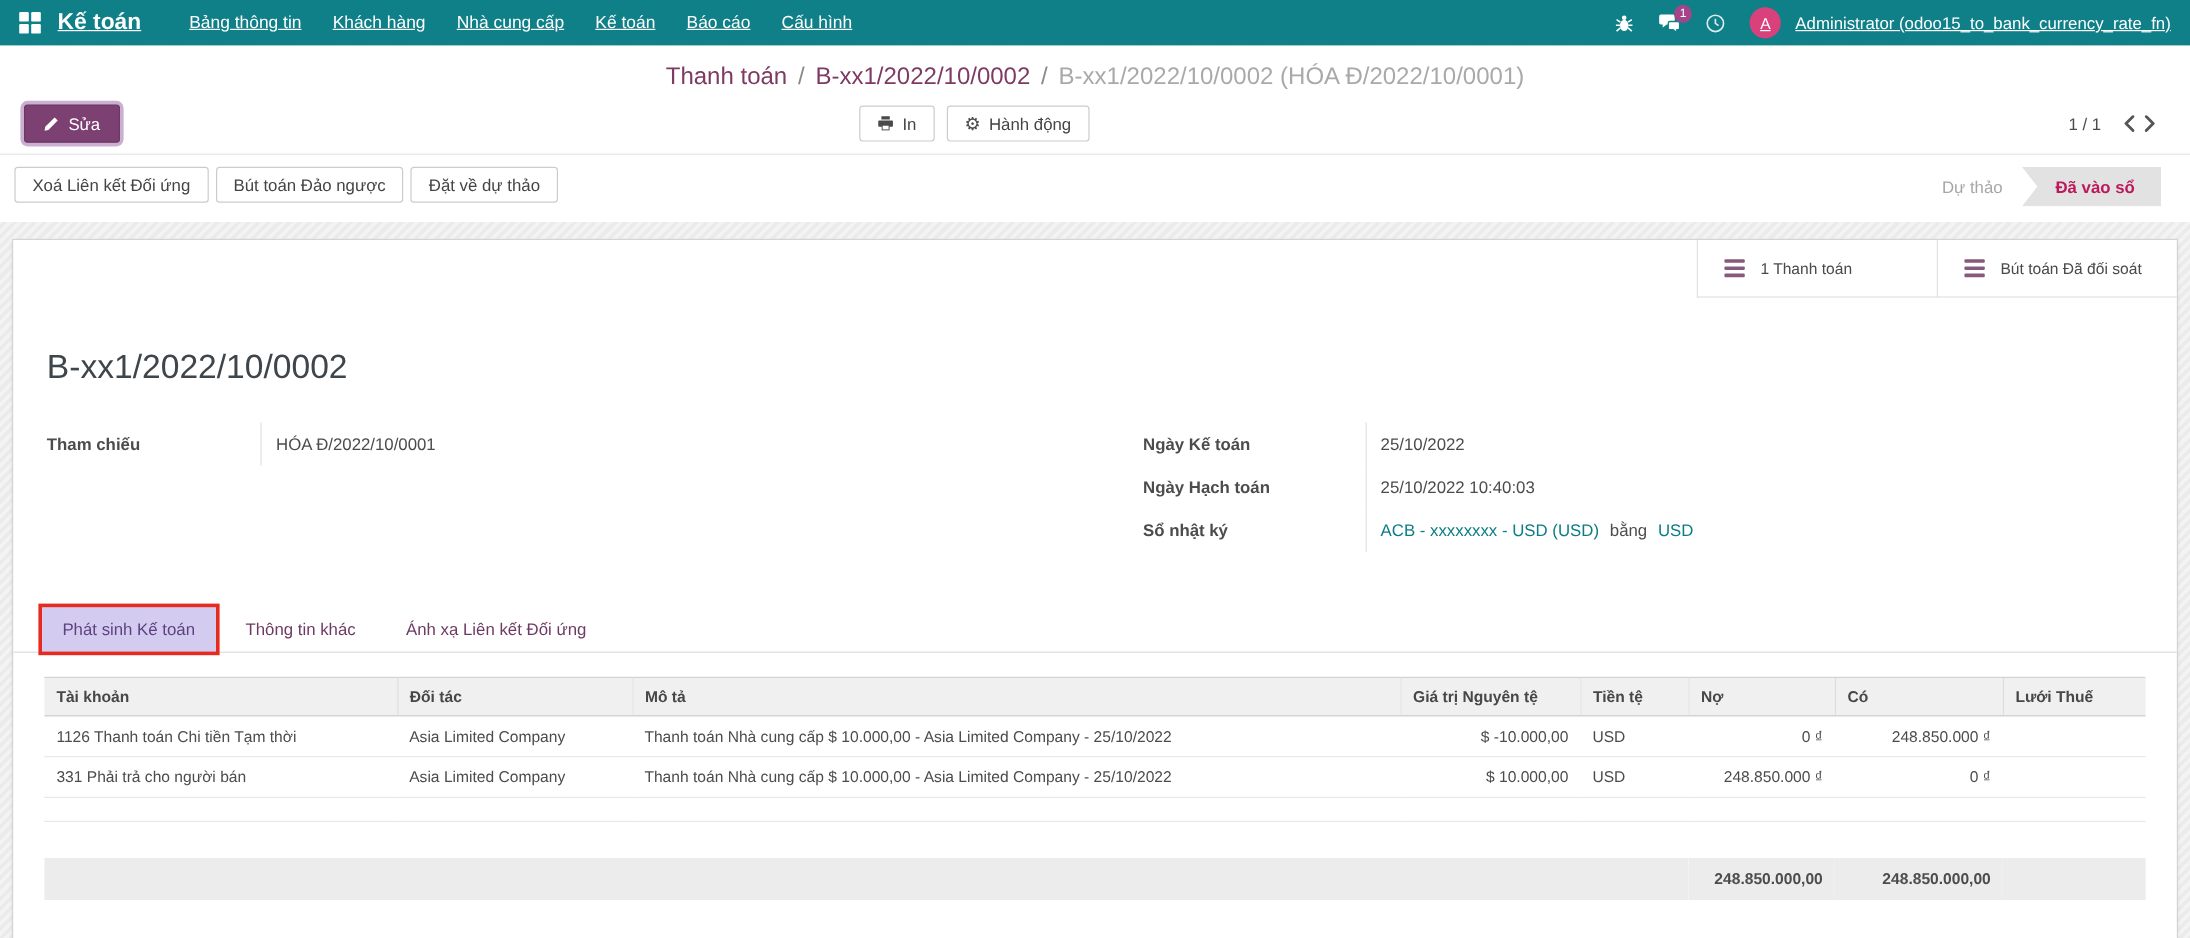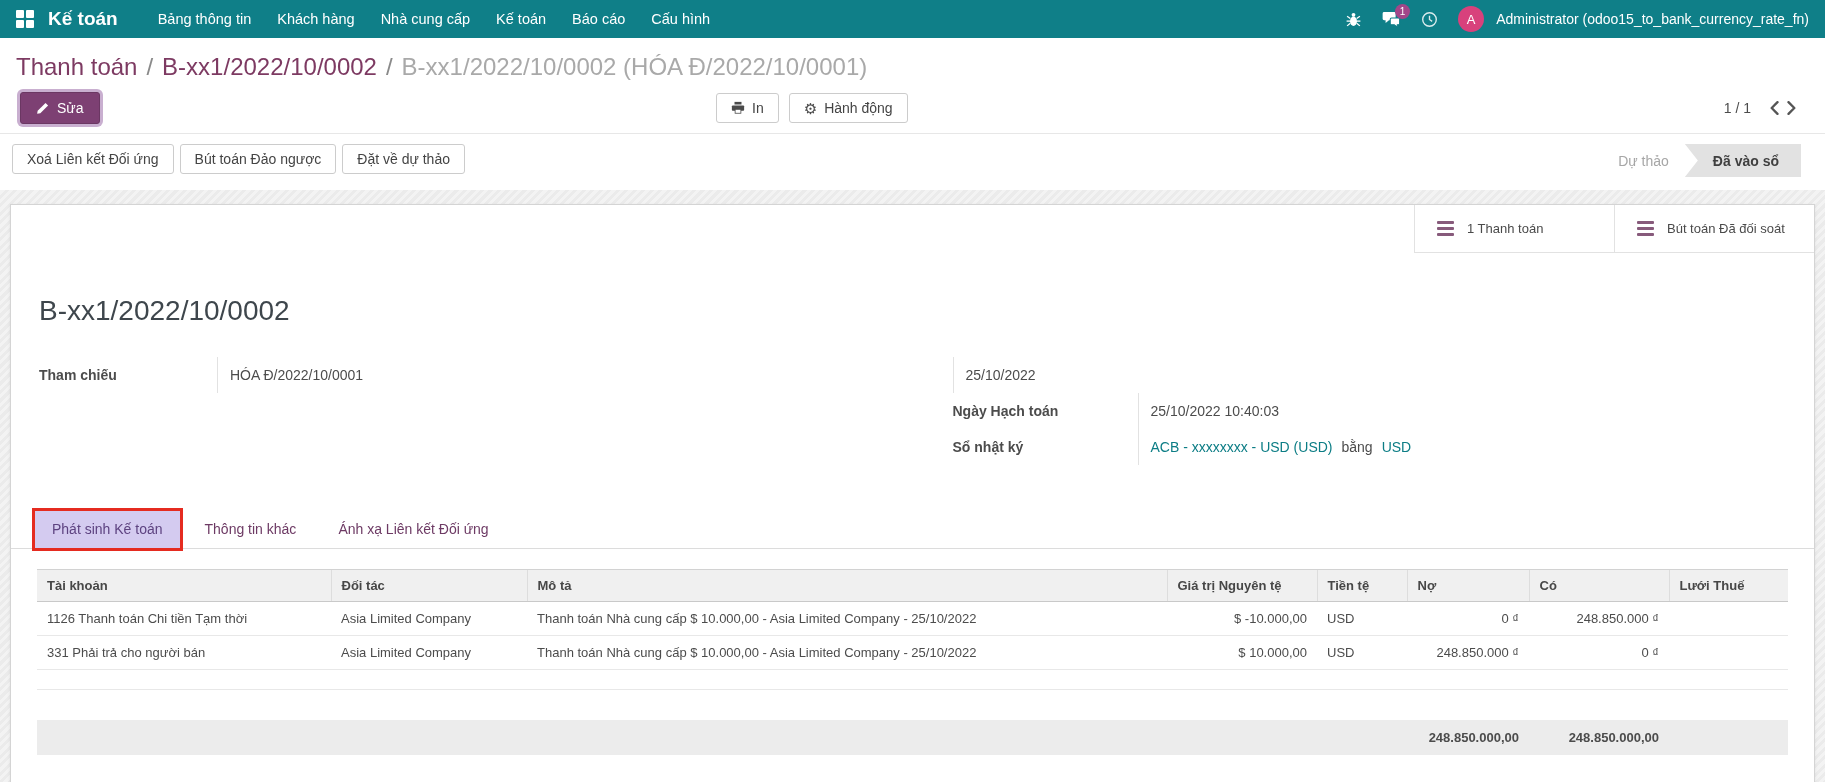--- a/index.html
+++ b/index.html
@@ -4,53 +4,53 @@
 <style>
   * { box-sizing: border-box; }
   html,body { margin:0; padding:0; }
   body {
     width:1825px; height:782px; overflow:hidden;
     font-family:"Liberation Sans", sans-serif;
     background:repeating-linear-gradient(135deg,#ebebeb 0 3px,#f3f3f3 3px 6px);
     color:#4c4c4c;
   }
   
-  .topbar { height:38px; background:#0f7f88; display:flex; align-items:center; padding:0 16px; color:#fff; }
+  .topbar { height:38px; background:#0f7f88; display:flex; align-items:center; padding:0 16px; color:#fff;text-decoration:underline; }
   .apps-grid { width:18px; height:18px; display:grid; grid-template-columns:8px 8px; grid-template-rows:8px 8px; gap:2px; cursor:pointer; }
   .apps-grid span { background:#fff; border-radius:1px; }
   .app-name { font-size:19px; font-weight:700; margin-left:14px; cursor:pointer; }
   .top-menu { display:flex; gap:26px; margin-left:40px; }
   .top-menu a { color:#fff; font-size:14.5px; text-decoration:none; cursor:pointer; }
   .top-right { margin-left:auto; display:flex; align-items:center; gap:20px; }
   .icon-btn { position:relative; display:flex; align-items:center; cursor:pointer; }
   .chat-badge { position:absolute; top:-7px; right:-9px; background:#a24689; color:#fff; font-size:10px;
     min-width:15px; height:15px; border-radius:8px; display:flex; align-items:center; justify-content:center; padding:0 3px; }
   .avatar { width:26px; height:26px; border-radius:50%; background:#d8417c; color:#fff; font-size:13px;
     display:flex; align-items:center; justify-content:center; cursor:pointer; }
   .user-name { font-size:14px; margin-left:-8px; cursor:pointer; white-space:nowrap; }
   
   .cp { background:#fff; }
-  .breadcrumb { padding:15px 16px 4px; font-size:24px; }
+  .breadcrumb { padding:15px 16px 4px; font-size:20px;text-align:center; }
   .breadcrumb a { color:#7d3a62; text-decoration:none; cursor:pointer; }
   .bc-sep { color:#8a8a8a; margin:0 9px; }
   .bc-current { color:#a9a9a9; }
   .cp-top { display:flex; align-items:center; padding:7px 16px 9px; position:relative; }
   .btn { background:#fff; border:1px solid #ccc; border-radius:3px; padding:6px 14px; font-size:14px; color:#444;
     display:inline-flex; align-items:center; gap:7px; cursor:pointer; white-space:nowrap; }
   .btn-edit { background:#7d4073; color:#fff; border:1px solid #6b3763; box-shadow:0 0 0 3px #c9afd0;
     border-radius:3px; padding:7px 15px; font-size:14px; display:inline-flex; align-items:center; gap:8px; cursor:pointer; margin-left:4px; }
   .cp-center { position:absolute; left:716px; display:flex; gap:10px; }
   .pager { margin-left:auto; display:flex; align-items:center; font-size:14px; color:#4c4c4c; padding-right:8px; }
   .pager-count { margin-right:14px; }
   .pager-btn { background:none; border:none; padding:4px; cursor:pointer; display:flex; align-items:center; }
   .cp-bottom { display:flex; justify-content:space-between; align-items:flex-start; border-top:1px solid #e7e7e7; padding:10px 12px 13px; }
   .left-btns { display:flex; gap:6px; }
   .statusbar { display:flex; align-items:stretch; height:33px; margin-right:12px; }
   .status-step { display:flex; align-items:center; padding:0 16px; font-size:14px; color:#a6a6a6; cursor:pointer; }
-  .status-step.active { background:#e2e2e2; color:#404040; font-weight:700; padding:0 22px 0 28px;
+  .status-step.active { background:#e2e2e2; color:#be185d; font-weight:700; padding:0 22px 0 28px;
     clip-path:polygon(0 0,100% 0,100% 100%,0 100%,13px 50%); }
   
   .sheet { margin:14px 10px 0; background:#fff; border:1px solid #d4d4d4; box-shadow:0 1px 3px rgba(0,0,0,.08); min-height:600px; }
   .button-box { display:flex; justify-content:flex-end; }
   .smart-btn { display:flex; align-items:center; gap:13px; height:48px; padding:0 22px; min-width:200px;
     border-left:1px solid #e2e2e2; border-bottom:1px solid #e2e2e2; cursor:pointer; font-size:13px; color:#4a4a4a; }
   .bars-icon { width:17px; display:flex; flex-direction:column; gap:3px; }
   .bars-icon span { height:3px; background:#875A7B; border-radius:1px; }
   .sheet-title { font-size:28px; font-weight:500; color:#3e464c; margin:42px 0 30px 28px; }
   .o-group { display:grid; grid-template-columns:1fr 1fr; column-gap:80px; margin:0 28px; align-items:start; }
@@ -219,20 +219,21 @@
 
     <div class="o-group">
       <div class="group-left">
         <div class="field-row">
           <div class="f-label">Tham chiếu</div>
           <div class="f-value">HÓA Đ/2022/10/0001</div>
         </div>
       </div>
       <div class="group-right">
         <div class="field-row">
+          <div class="f-label">Ngày Kế toán</div>
           <div class="f-value">25/10/2022</div>
         </div>
         <div class="field-row">
           <div class="f-label">Ngày Hạch toán</div>
           <div class="f-value">25/10/2022 10:40:03</div>
         </div>
         <div class="field-row">
           <div class="f-label">Sổ nhật ký</div>
           <div class="f-value">
             <a>ACB - xxxxxxxx - USD (USD)</a>

